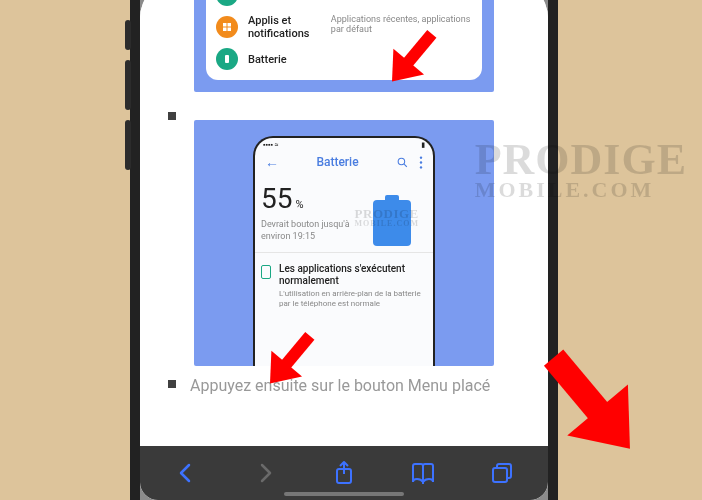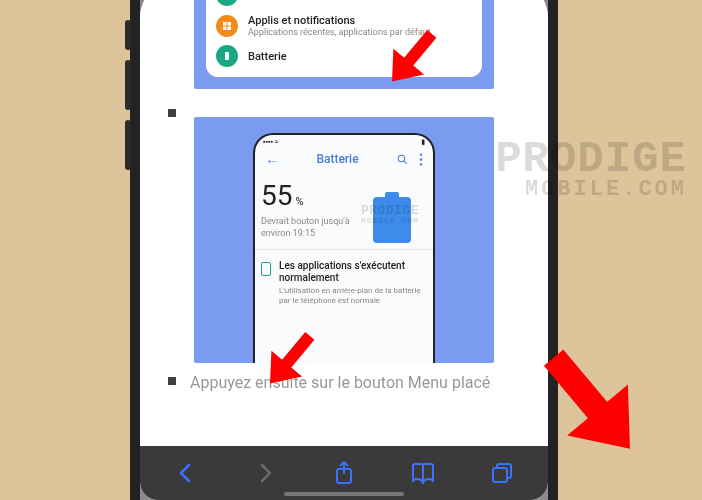--- a/index.html
+++ b/index.html
@@ -48,21 +48,21 @@
     border-radius: 12px;
     padding: 8px 10px 6px 10px;
     position: relative;
   }
   .srow { display: flex; align-items: center; gap: 10px; padding: 4px 0; }
   .srow .icn {
     width: 22px; height: 22px; border-radius: 50%;
     display: flex; align-items: center; justify-content: center;
     color: #fff; font-size: 13px; flex-shrink: 0;
   }
-  .srow .col { display: flex; flex-direction: column; }
+  .srow .col { display: flex; }
   .srow .ttl { font-size: 11px; color: #222; font-weight: 500; }
   .srow .sub { font-size: 9px; color: #888; }
   .icn.green { background: #1aa884; }
   .icn.orange { background: #f28b1c; }
 
   
   .para-block { padding: 14px 24px 14px 50px; position: relative; }
   .para-block .bullet {
     position: absolute; left: 28px; top: 20px;
     width: 8px; height: 8px; background: #404040;
@@ -119,24 +119,23 @@
   .home-ind {
     position: absolute; bottom: 4px; left: 50%; transform: translateX(-50%);
     width: 120px; height: 4px; background: #777; border-radius: 3px;
   }
 
   
   .watermark {
     position: absolute;
     color: rgba(0,0,0,0.14);
     font-weight: 700;
-    font-family: Liberation Mono, monospace;
+    font-family: Liberation Serif, serif;
     pointer-events: none;
     line-height: 0.9;
-    text-align: right;
   }
   .wm-large { right: 15px; top: 140px; font-size: 44px; letter-spacing: 1px; }
   .wm-large .sm { display:block; font-size: 22px; letter-spacing: 3px; }
   .wm-small { font-size: 13px; letter-spacing: 0.5px; }
   .wm-small .sm { display:block; font-size: 8px; letter-spacing: 1px; }
 
   
   .arrow { position: absolute; pointer-events: none; }
   .arrow svg polygon, .arrow svg rect { fill: #ff0000; }
 </style>

